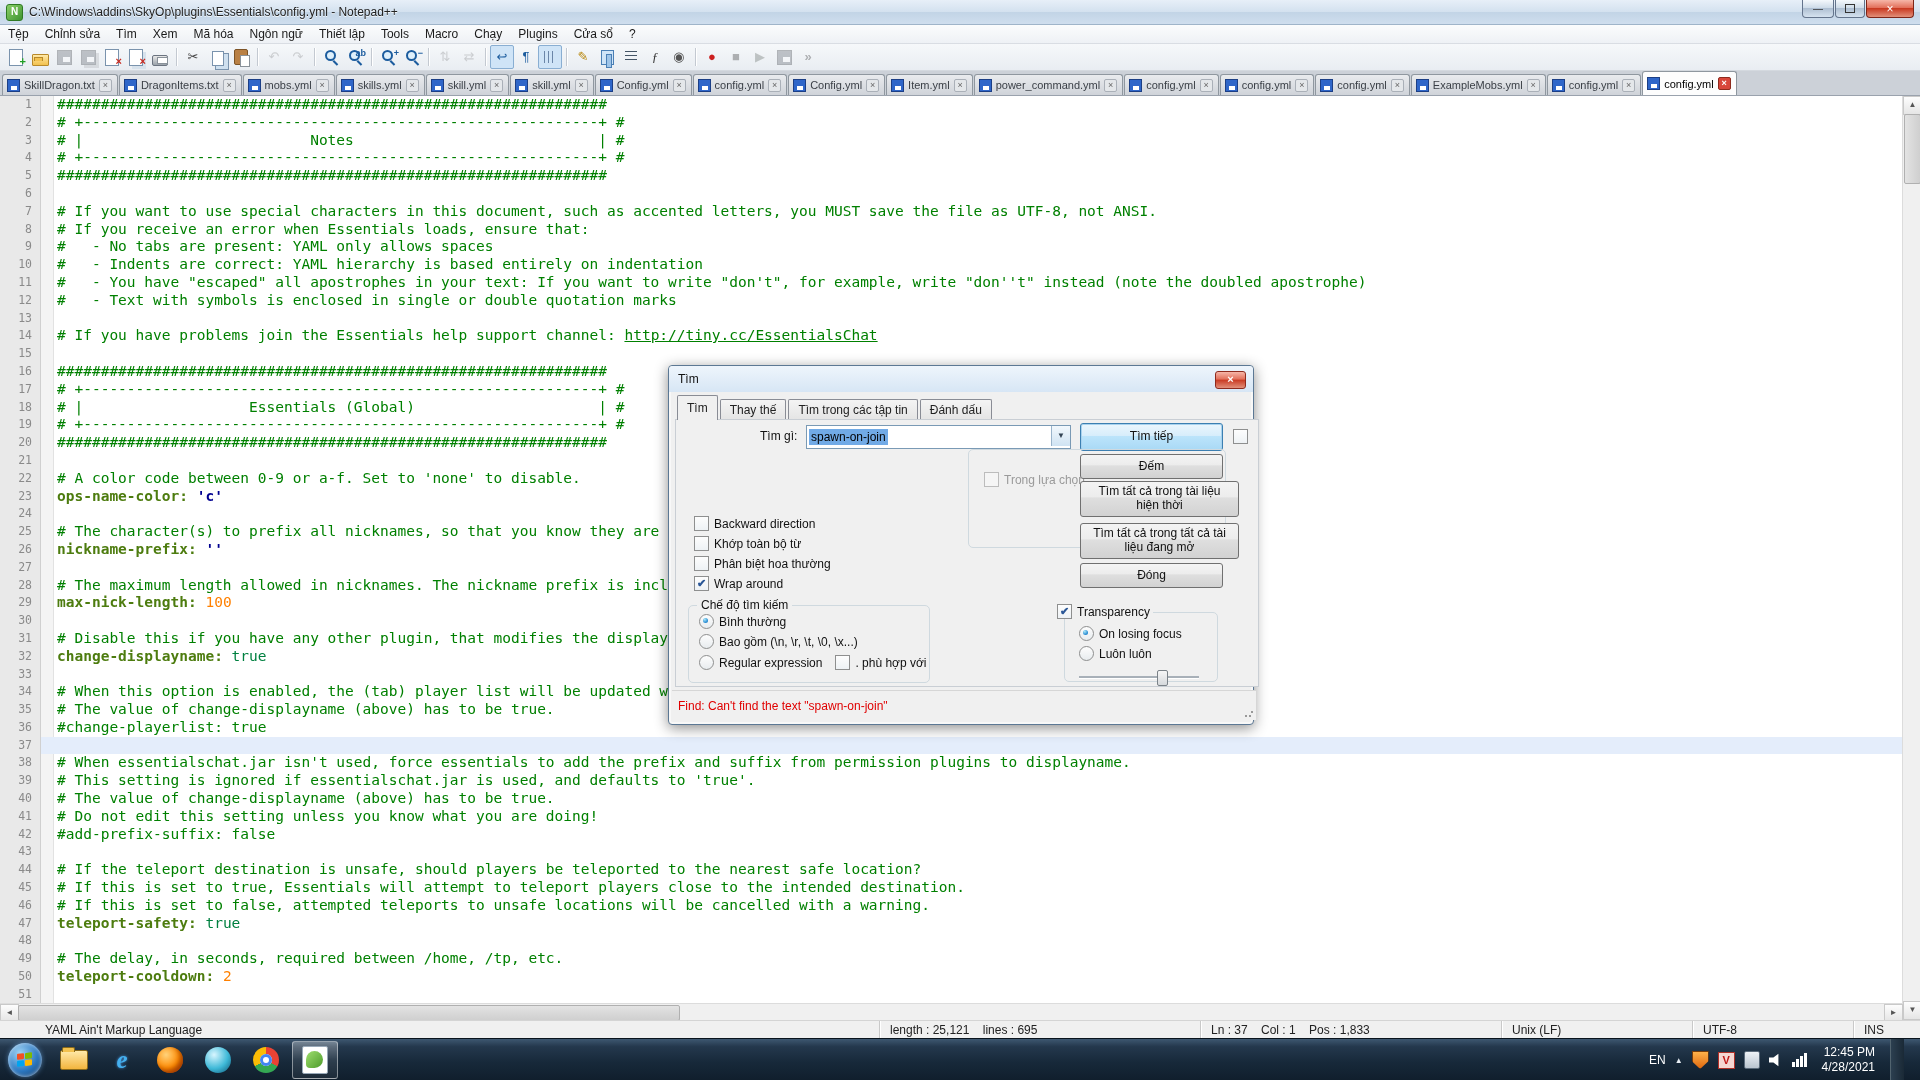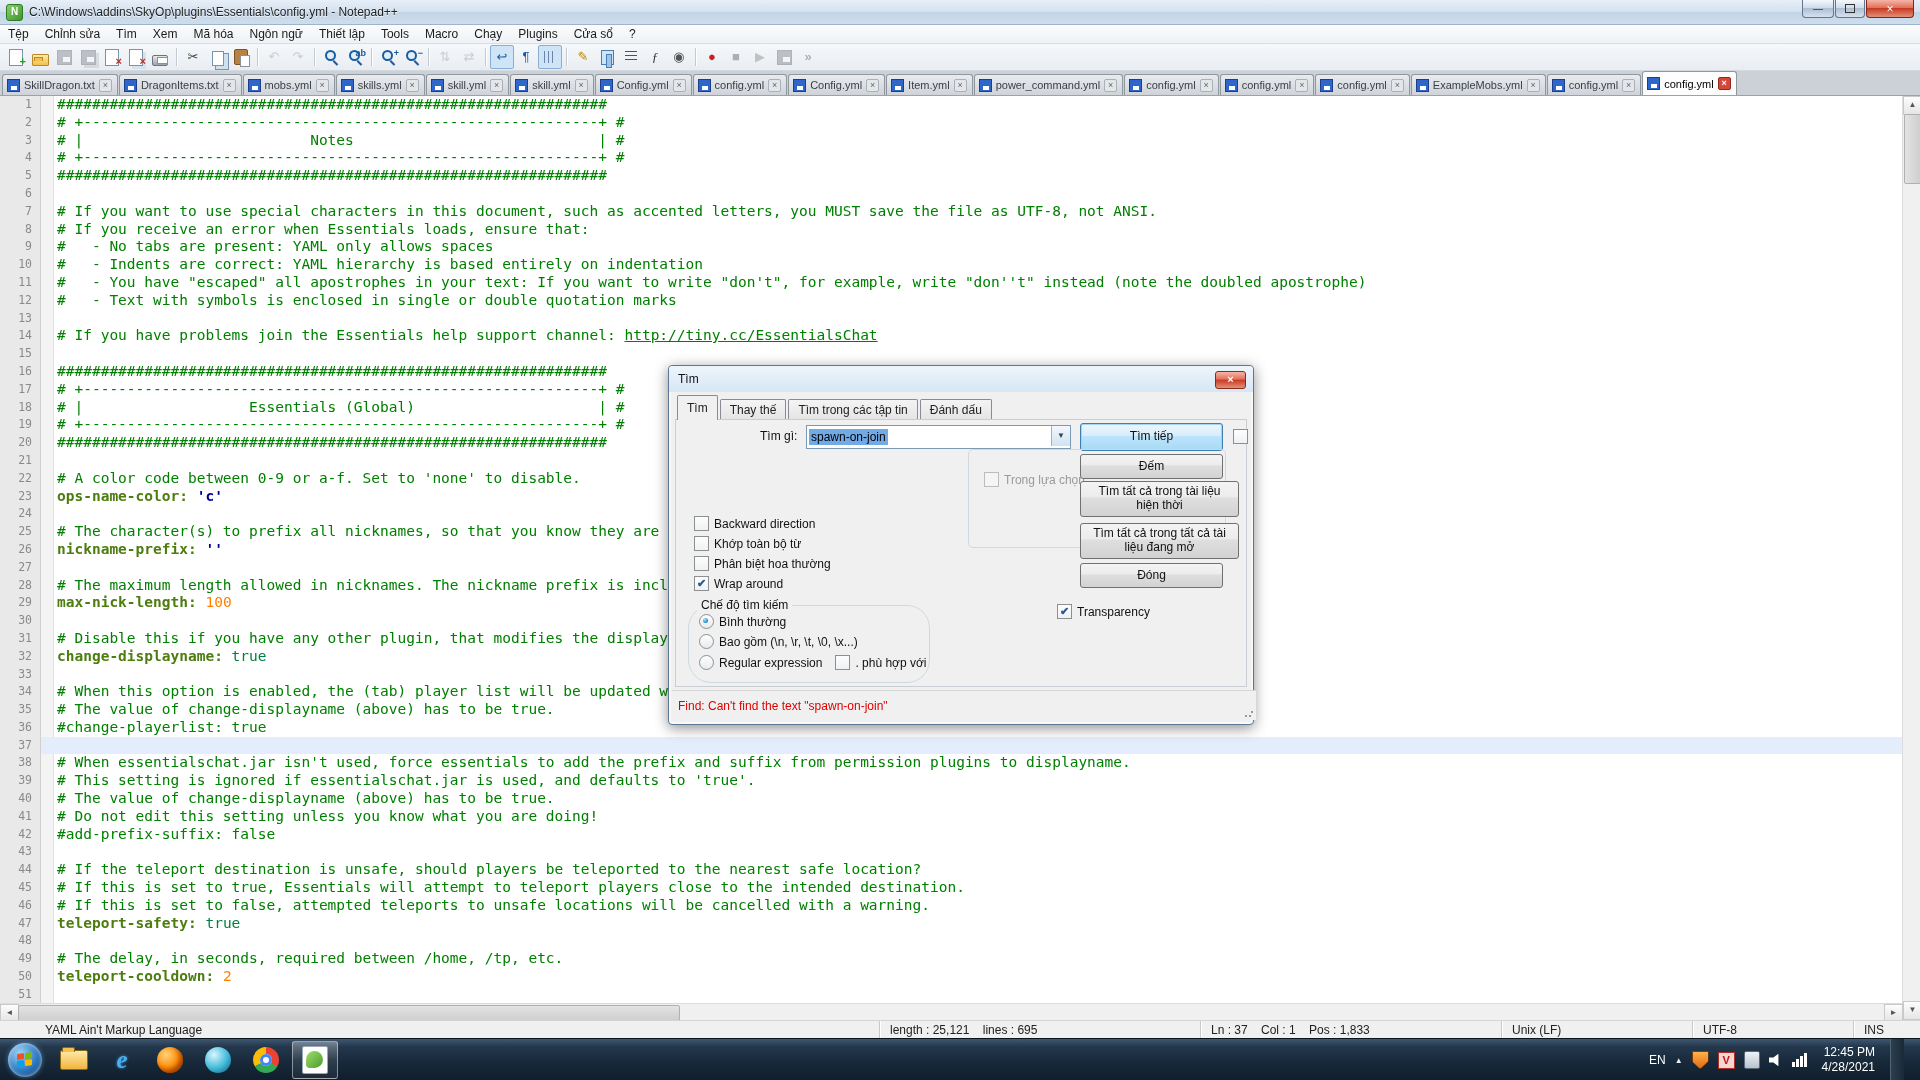--- a/index.html
+++ b/index.html
@@ -93,21 +93,21 @@
   #finddlg{position:absolute;left:668px;top:365px;width:584px;height:358px;z-index:20;
     background:#f0f0f0;border:1px solid #5c7894;border-radius:4px;box-shadow:0 3px 14px rgba(0,0,0,.45), inset 0 0 0 2px rgba(255,255,255,.55);}
   #dlg-title{height:26px;display:flex;align-items:center;padding-left:9px;font-size:12px;color:#111;
     background:linear-gradient(#eef5fc,#d7e6f5);border-radius:4px 4px 0 0;}
   #dlg-close{position:absolute;right:7px;top:5px;width:29px;height:16px;border:1px solid #8e2a1d;border-radius:3px;color:#fff;
     background:linear-gradient(#f6b6a8,#e2705b 45%,#c93a22 50%,#e2907a);font-size:11px;line-height:14px;text-align:center;font-weight:bold;}
   .dtabs{position:absolute;left:8px;top:30px;display:flex;align-items:flex-end;height:24px;}
   .dtab{height:20px;padding:0 9px;font-size:12px;background:linear-gradient(#f4f4f4,#e4e4e4);border:1px solid #898c95;border-bottom:none;
     border-radius:2px 2px 0 0;margin-right:2px;display:flex;align-items:center;color:#222;}
   .dtab.active{height:24px;background:#f0f0f0;position:relative;z-index:2;}
-  #dlg-page{position:absolute;left:6px;top:53px;width:570px;height:266px;border:1px solid #c9ced4;background:#f0f0f0;}
+  #dlg-page{position:absolute;left:6px;top:53px;width:570px;height:266px;border:1px solid #c9ced4;background:#f0f0f0;padding-left:12px;}
   .dlabel{position:absolute;font-size:12px;color:#111;}
   #combo{position:absolute;left:130px;top:5px;width:263px;height:22px;background:#fff;border:1px solid #7a9ab5;display:flex;align-items:center;}
   #combo .val{margin-left:2px;font-size:12px;background:#71aae6;color:#000;padding:1px 2px;}
   #combo .drop{position:absolute;right:0;top:0;width:18px;height:20px;background:linear-gradient(#f2f8fd,#cfe3f3);border-left:1px solid #9ab4cb;
     text-align:center;font-size:8px;line-height:20px;color:#345;}
   .dbtn{position:absolute;left:404px;width:141px;border:1px solid #707070;border-radius:3px;font-size:12px;color:#111;text-align:center;
     background:linear-gradient(#f4f4f4,#ececec 45%,#dfdfdf 46%,#d2d2d2);display:flex;align-items:center;justify-content:center;line-height:1.15;}
   .dbtn.default{background:linear-gradient(#ebf6fd,#d7edfb 45%,#bce4fb 46%,#a9d9f5);border-color:#3c7fb1;box-shadow:0 0 0 1px #a8d2ee inset;}
   .cb{width:13px;height:13px;border:1px solid #8e8f8f;background:linear-gradient(#fdfdfd,#eef2f5);display:inline-block;flex:none;
     font-size:11px;line-height:12px;text-align:center;color:#2b5797;font-weight:bold;}
@@ -448,38 +448,52 @@
     </div>
     <div class="crow" style="left:18px;top:136px;align-items:center;">
       <span class="cb"></span>
       <span>Phân biệt hoa thường</span>
     </div>
     <div class="crow" style="left:18px;top:156px;">
       <span class="cb">✔</span>
       <span>Wrap around</span>
     </div>
 
-    <div class="grp" style="left:12px;top:185px;width:240px;height:76px;border-radius:23px;">
+    <div class="grp" style="left:12px;top:185px;width:240px;height:76px;">
       <span class="gl">Chế độ tìm kiếm</span>
       <div class="crow" style="left:10px;top:8px;text-align:right;">
         <span class="rb sel"></span>
         <span>Bình thường</span>
       </div>
       <div class="crow" style="left:10px;top:28px;">
         <span class="rb"></span>
         <span>Bao gồm (\n, \r, \t, \0, \x...)</span>
       </div>
       <div class="crow" style="left:10px;top:49px;">
         <span class="rb"></span>
         <span>Regular expression</span>
         <span class="cb" style="margin-left:8px;"></span>
         <span style="width:72px;overflow:hidden;white-space:nowrap;">. phù hợp với dòng</span>
       </div>
     </div>
 
+    <div class="grp" style="left:388px;top:192px;width:152px;height:68px;">
+      <div class="crow" style="left:14px;top:13px;">
+        <span class="rb sel"></span>
+        <span>On losing focus</span>
+      </div>
+      <div class="crow" style="left:14px;top:33px;">
+        <span class="rb"></span>
+        <span>Luôn luôn</span>
+      </div>
+      <div id="slider">
+        <div class="track"></div>
+        <div class="thumb"></div>
+      </div>
+    </div>
     <div class="crow" style="left:378px;top:184px;background:#f0f0f0;padding:0 3px;">
       <span class="cb">✔</span>
       <span>Transparency</span>
     </div>
   </div>
   <div id="dlg-status">
     <span>Find: Can't find the text "spawn-on-join"</span>
   </div>
 </div>
 

